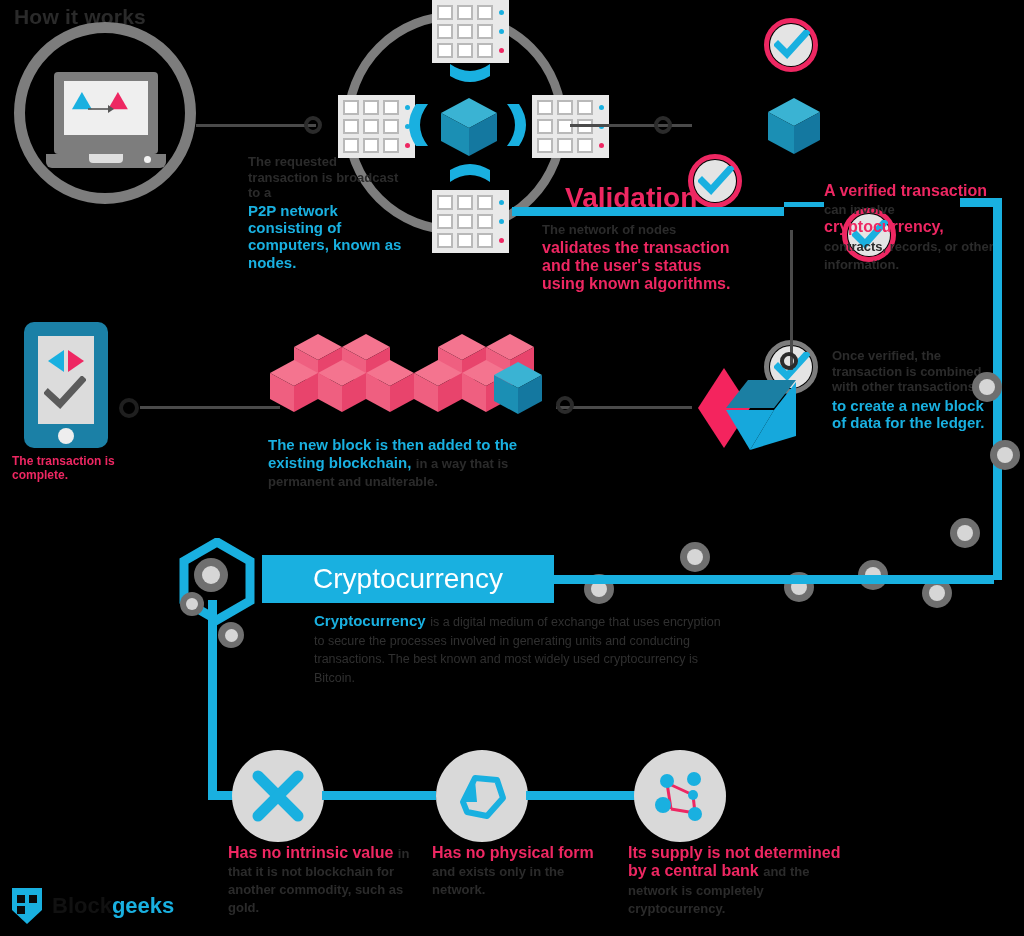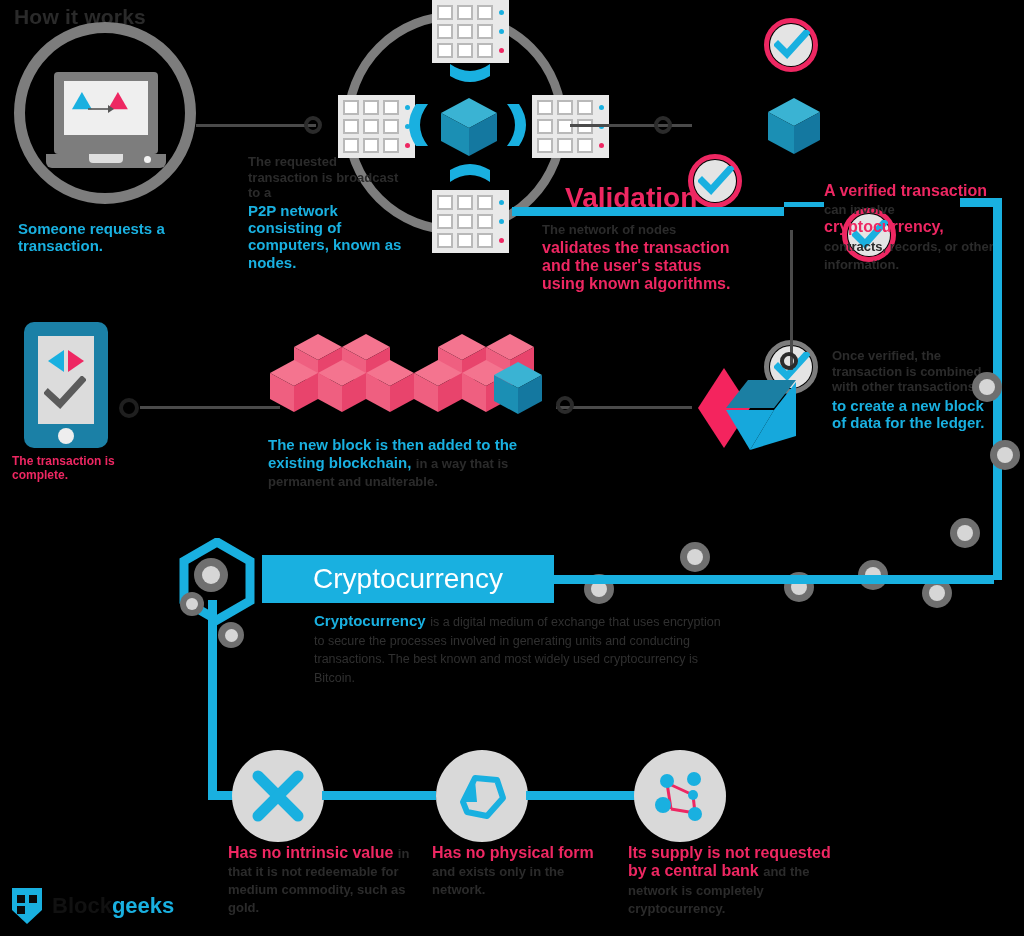--- a/index.html
+++ b/index.html
@@ -106,23 +106,20 @@
     <div class="abs tri-pink" style="left:62px; top:20px; transform:scale(.62); transform-origin:left top;"></div>
     <svg class="abs" style="left:42px; top:32px;" width="26" height="10" viewBox="0 0 26 10">
       <line x1="0" y1="5" x2="20" y2="5" stroke="#555" stroke-width="1.6"></line>
       <polygon points="20,1 26,5 20,9" fill="#555"></polygon>
     </svg>
     <div class="abs laptop-body" style="left:0; top:82px; width:120px; height:14px; border-radius:0 0 6px 6px;"></div>
     <div class="abs" style="left:43px; top:82px; width:34px; height:9px; background:#dfdfdf; border-radius:0 0 4px 4px;"></div>
     <div class="abs" style="left:98px; top:84px; width:7px; height:7px; border-radius:50%; background:#f2f2f2;"></div>
   </div>
 
-  <div class="abs cap-blue" style="left:18px; top:220px; width:170px;">
-    <span>Someone requests a transaction.</span>
-  </div>
 
   <div class="abs line-gray" style="left:196px; top:124px; width:120px; height:3px;"></div>
 
   <svg class="abs" style="left:338px; top:6px;" width="234" height="234" viewBox="0 0 234 234">
     <circle cx="117" cy="117" r="107" fill="none" stroke="#7d7d7d" stroke-width="9"></circle>
   </svg>
 
   <div class="abs rack" style="left:432px; top:0px;">
     <div class="rack-row">
         <div class="rack-cell"></div>
@@ -451,30 +448,30 @@
       <circle cx="18" cy="16" r="7" fill="#19b0e0"></circle>
       <circle cx="45" cy="14" r="7" fill="#19b0e0"></circle>
       <circle cx="14" cy="40" r="8" fill="#19b0e0"></circle>
       <circle cx="44" cy="30" r="5" fill="#19b0e0"></circle>
       <circle cx="46" cy="49" r="7" fill="#19b0e0"></circle>
     </svg>
   </div>
 
   <div class="abs" style="left:228px; top:844px; width:190px;">
     <span class="cap-pink">Has no intrinsic value</span>
-    <span class="body-dark">in that it is not redeemable for medium commodity, such as gold.</span>
+    <span class="body-dark">in that it is not blockchain for another commodity, such as gold.</span>
   </div>
 
   <div class="abs" style="left:432px; top:844px; width:168px;">
     <span class="cap-pink">Has no physical form</span>
     <span class="body-dark">and exists only in the network.</span>
   </div>
 
   <div class="abs" style="left:628px; top:844px; width:214px;">
-    <span class="cap-pink">Its supply is not requested by a central bank</span>
+    <span class="cap-pink">Its supply is not determined by a central bank</span>
     <span class="body-dark">and the network is completely cryptocurrency.</span>
   </div>
 
   <div class="abs" style="left:10px; top:886px; display:flex; align-items:center; gap:8px;">
     <svg width="34" height="40" viewBox="0 0 34 40">
       <path d="M2 2 H32 V24 L17 38 L2 24 Z" fill="#19b0e0"></path>
       <rect x="7" y="9" width="8" height="8" fill="#0a0a0a"></rect>
       <rect x="19" y="9" width="8" height="8" fill="#0a0a0a"></rect>
       <rect x="7" y="20" width="8" height="8" fill="#0a0a0a"></rect>
     </svg>

